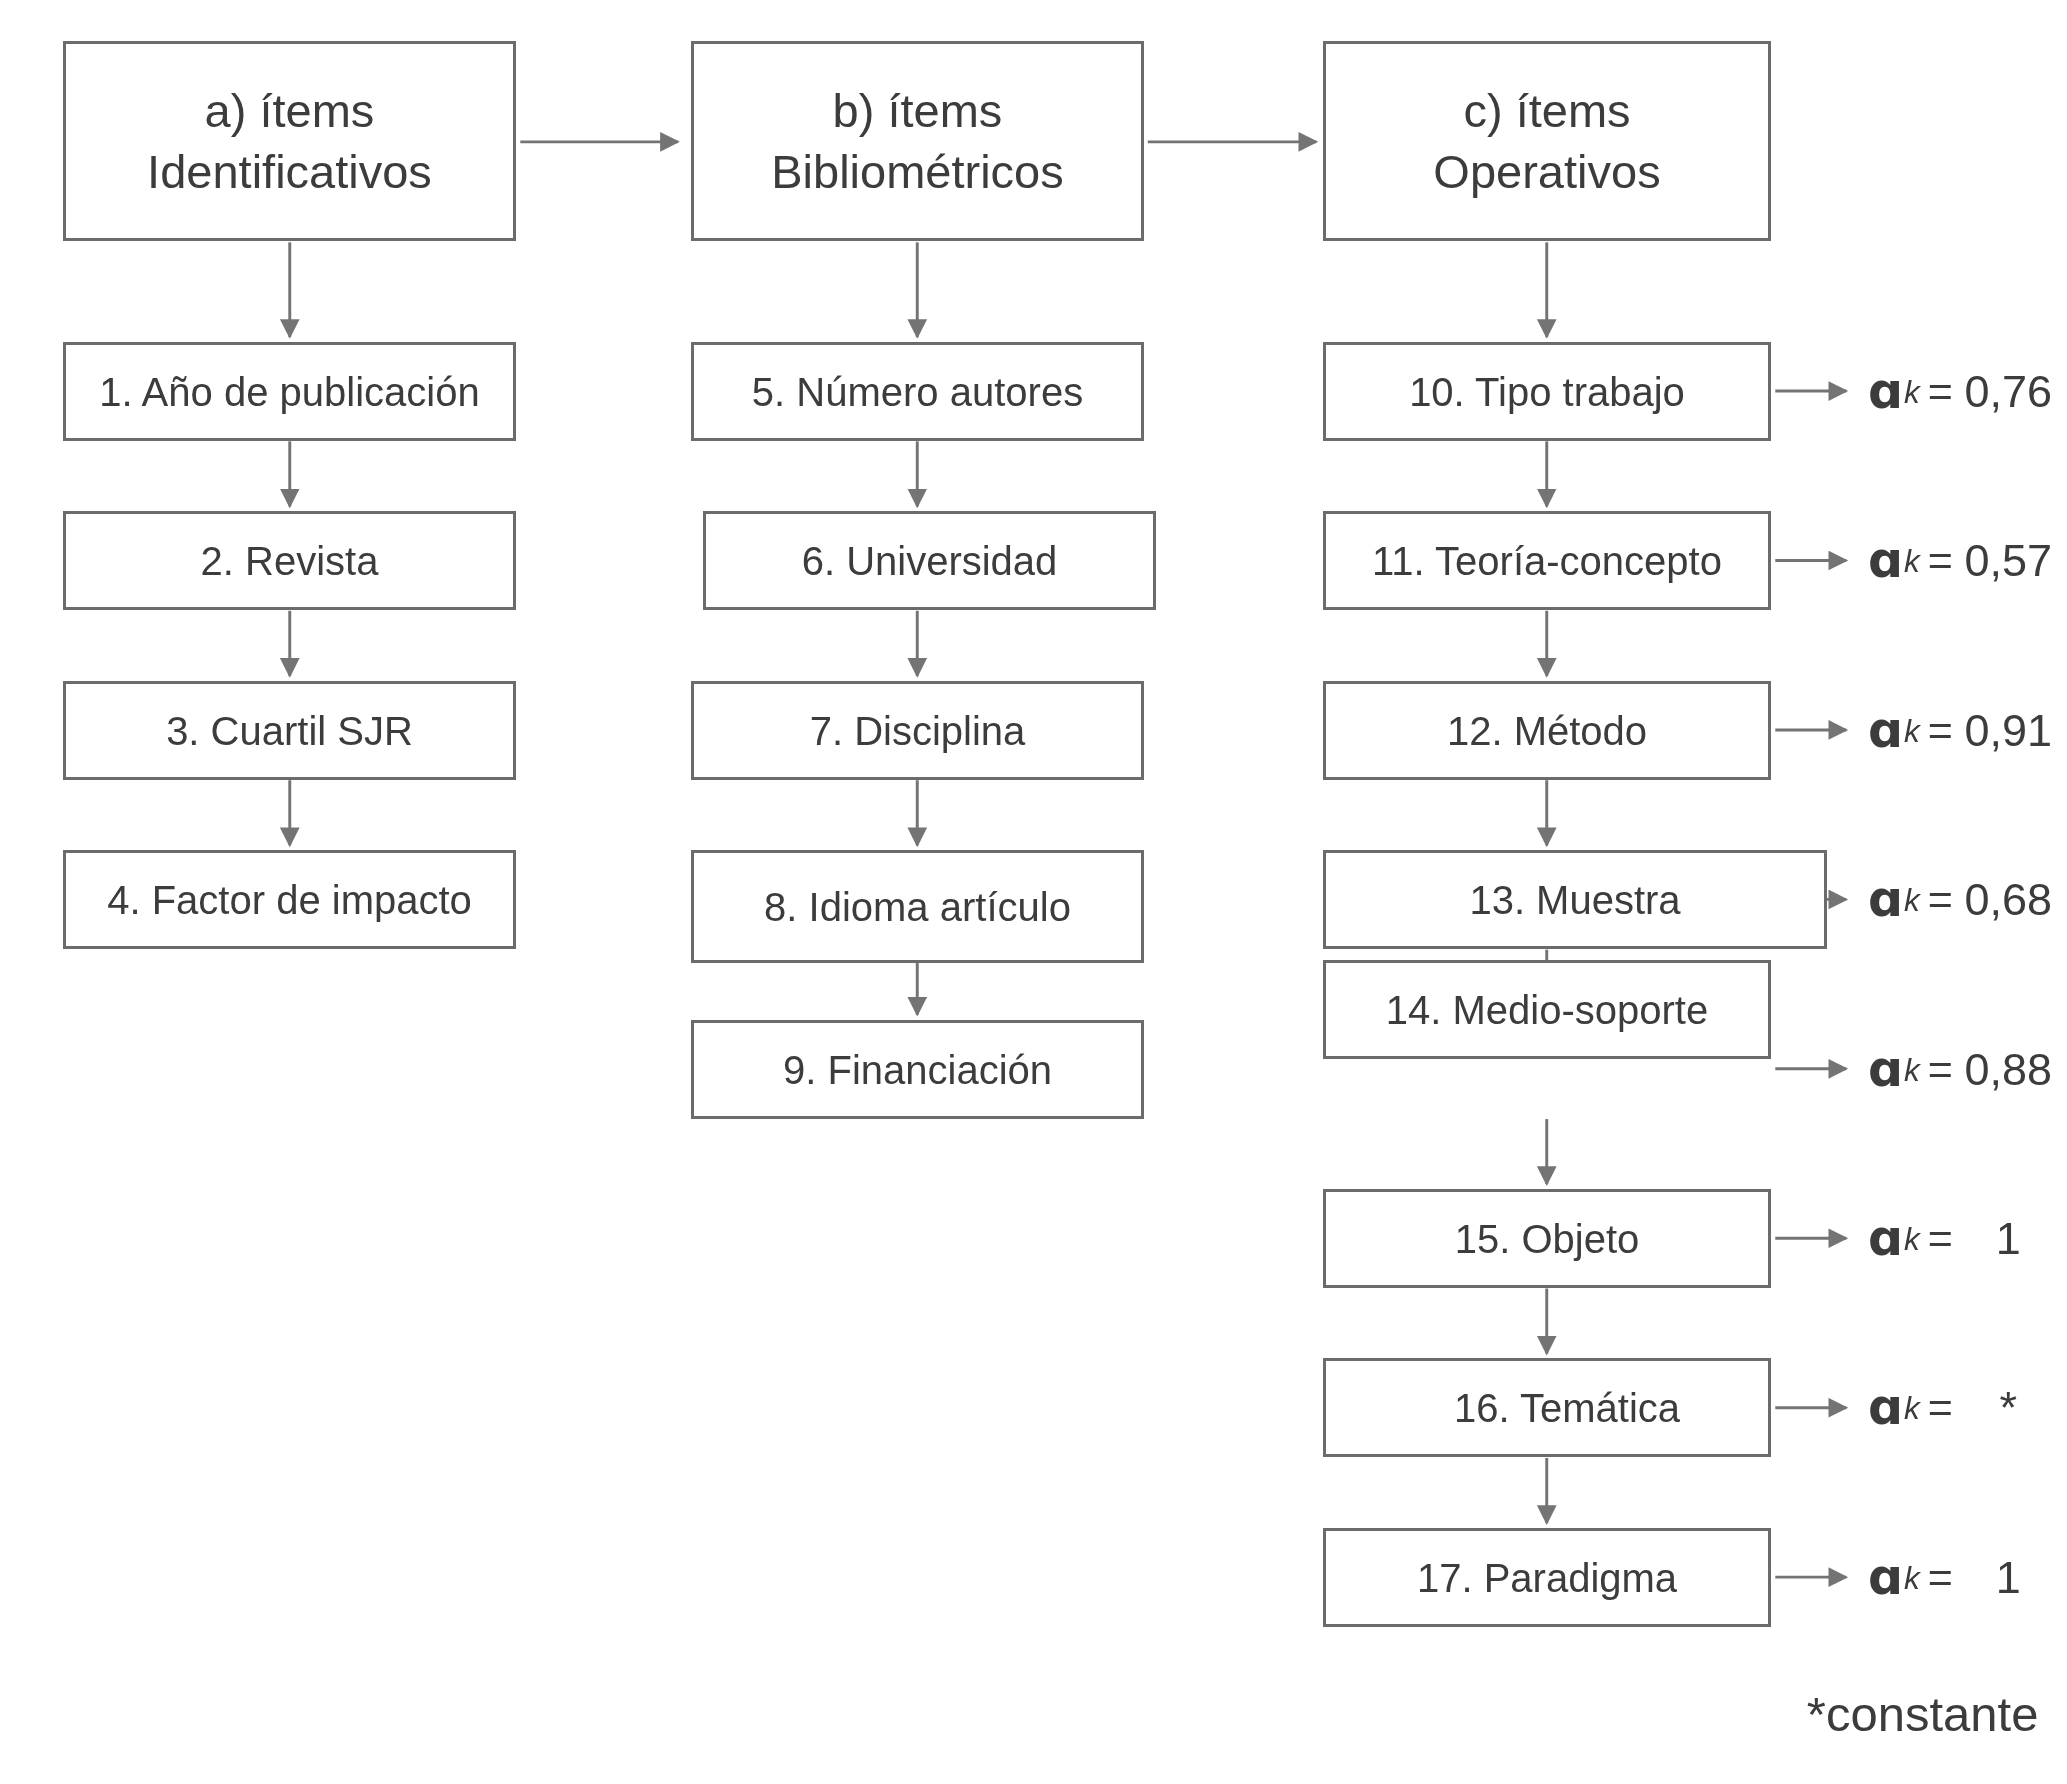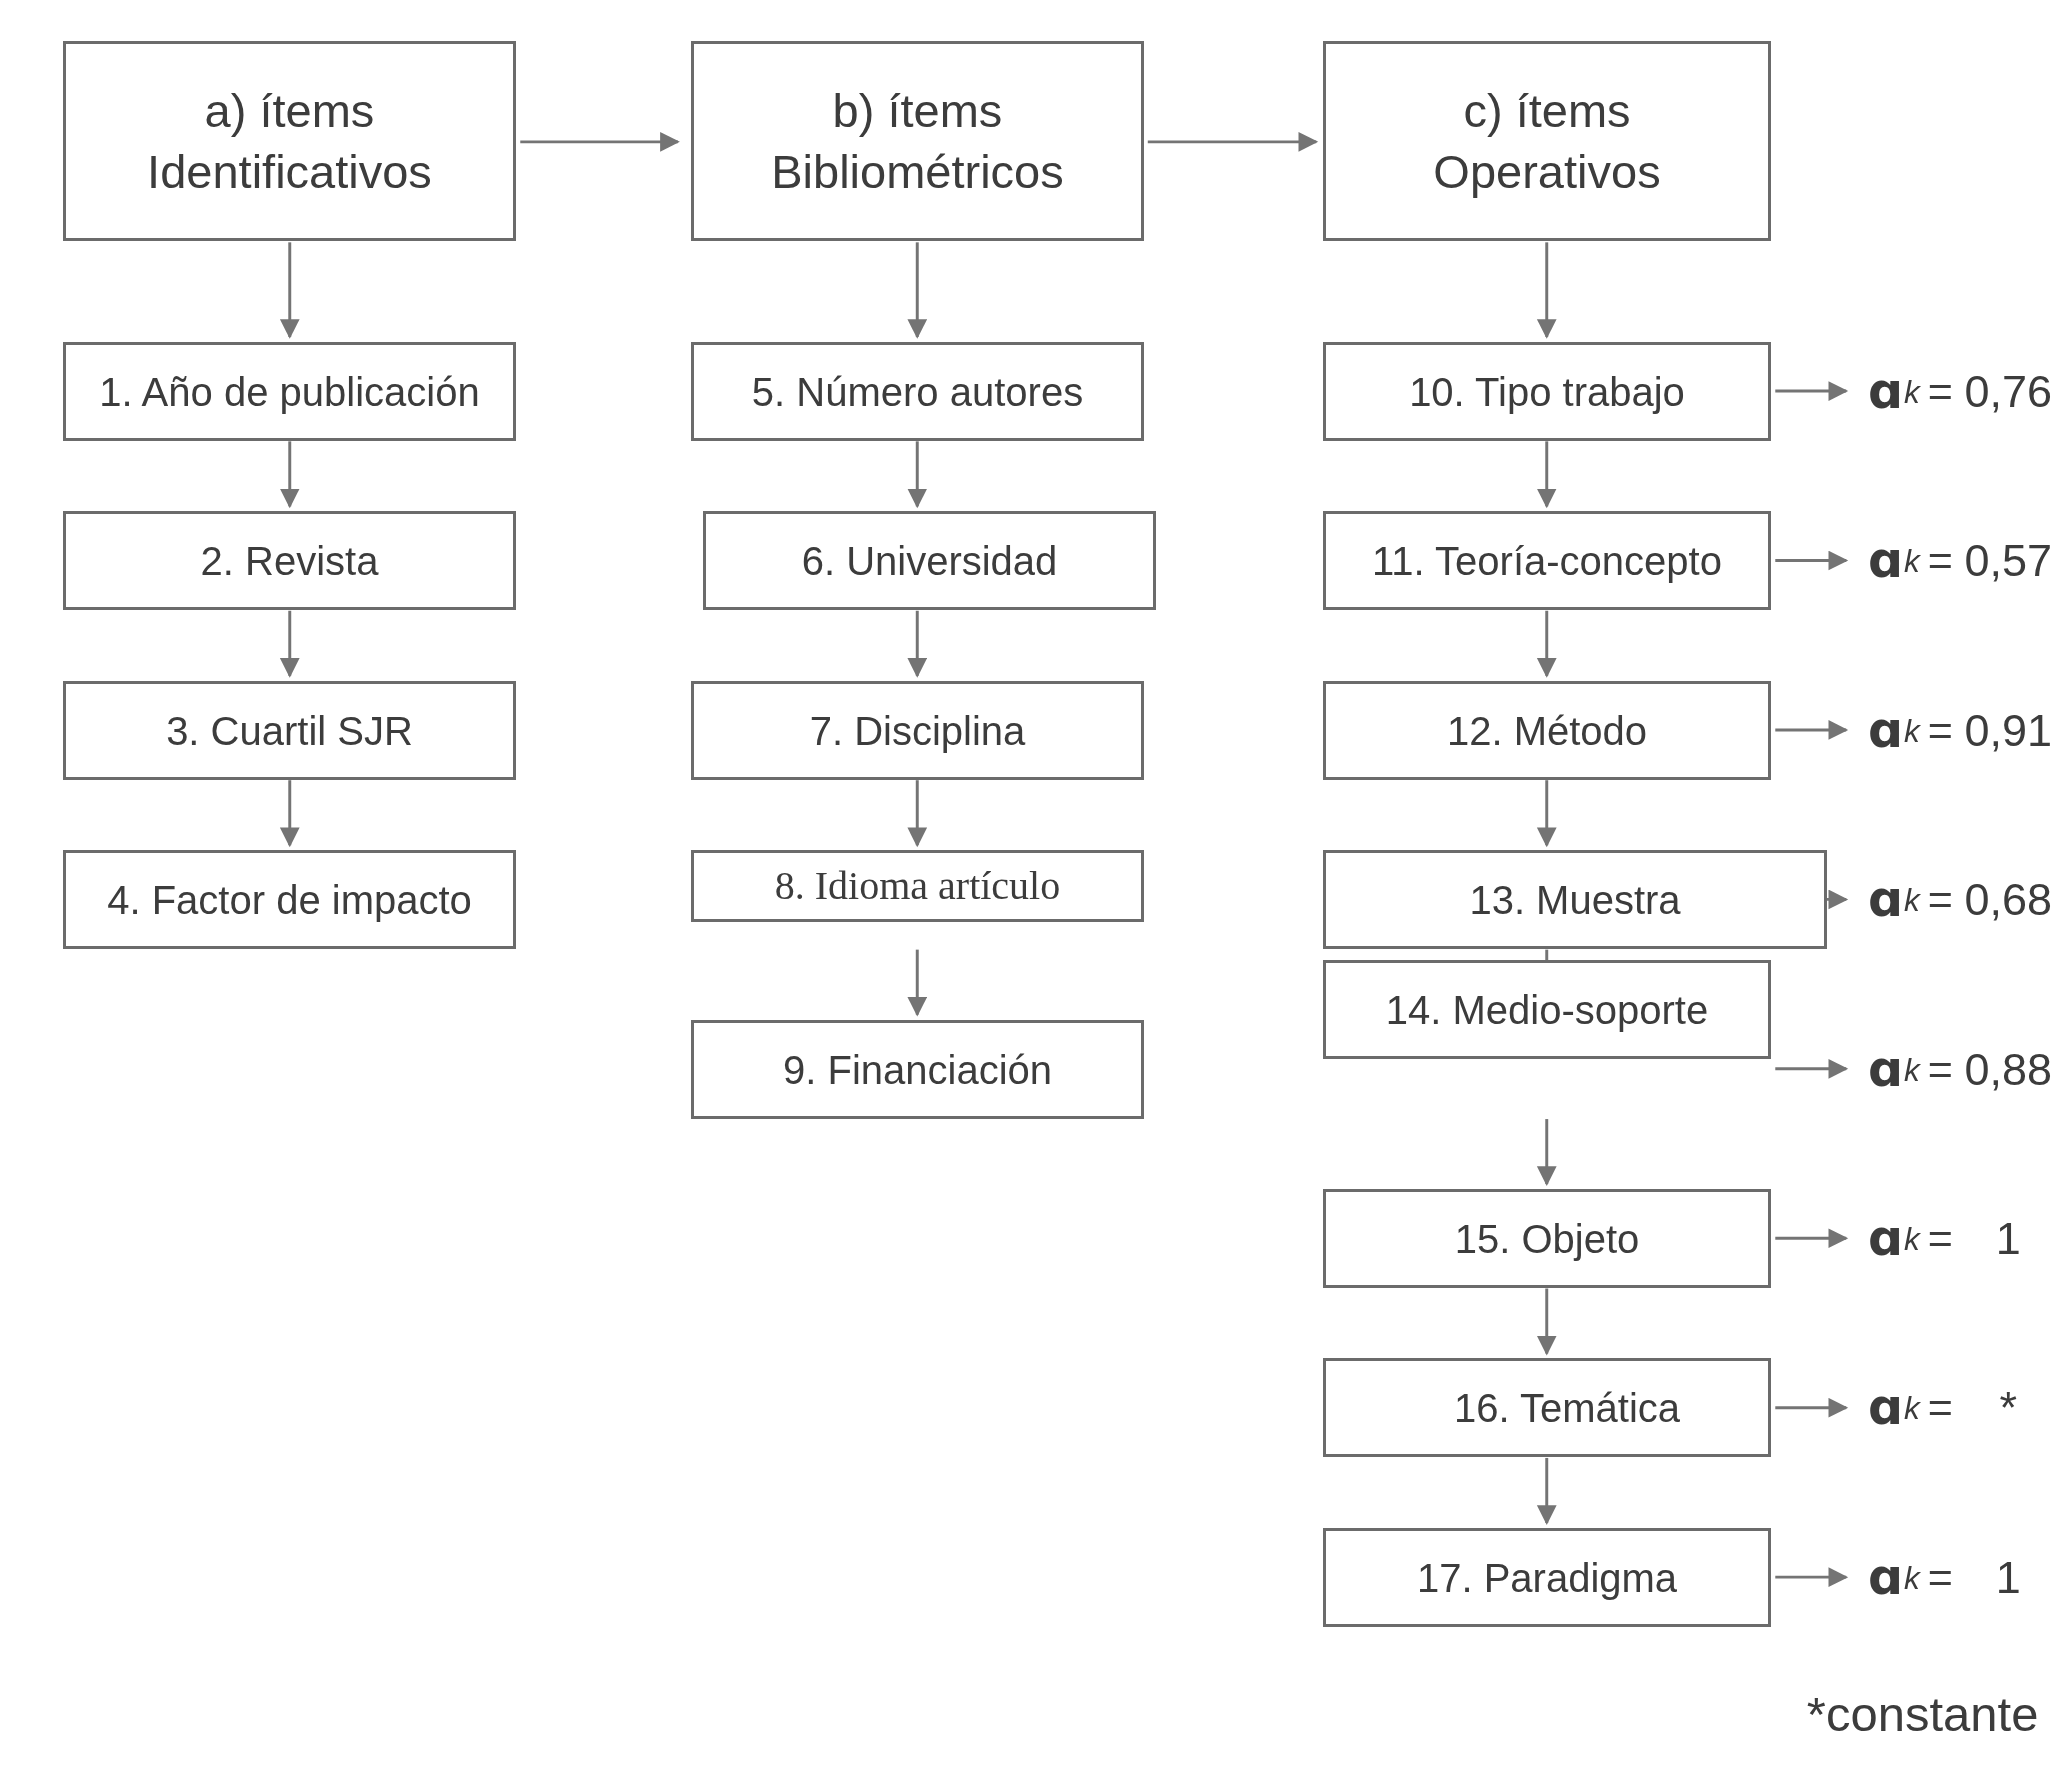--- a/index.html
+++ b/index.html
@@ -133,21 +133,21 @@
 
   <div class="box item-box" style="left:691px;top:342px;width:453px;height:99px;">
     <span class="box-label">5. Número autores</span>
   </div>
   <div class="box item-box" style="left:691px;top:511px;width:453px;height:99px;margin-left:12px;">
     <span class="box-label">6. Universidad</span>
   </div>
   <div class="box item-box" style="left:691px;top:681px;width:453px;height:99px;">
     <span class="box-label">7. Disciplina</span>
   </div>
-  <div class="box item-box" style="left:691px;top:850px;width:453px;height:72px;font-family:Liberation Serif, serif;">
+  <div class="box item-box" style="left:691px;top:850px;width:453px;height:113px;">
     <span class="box-label">8. Idioma artículo</span>
   </div>
   <div class="box item-box" style="left:691px;top:1020px;width:453px;height:99px;">
     <span class="box-label">9. Financiación</span>
   </div>
 
   <div class="box item-box" style="left:1323px;top:342px;width:448px;height:99px;">
     <span class="box-label">10. Tipo trabajo</span>
   </div>
   <div class="box item-box" style="left:1323px;top:511px;width:448px;height:99px;">

